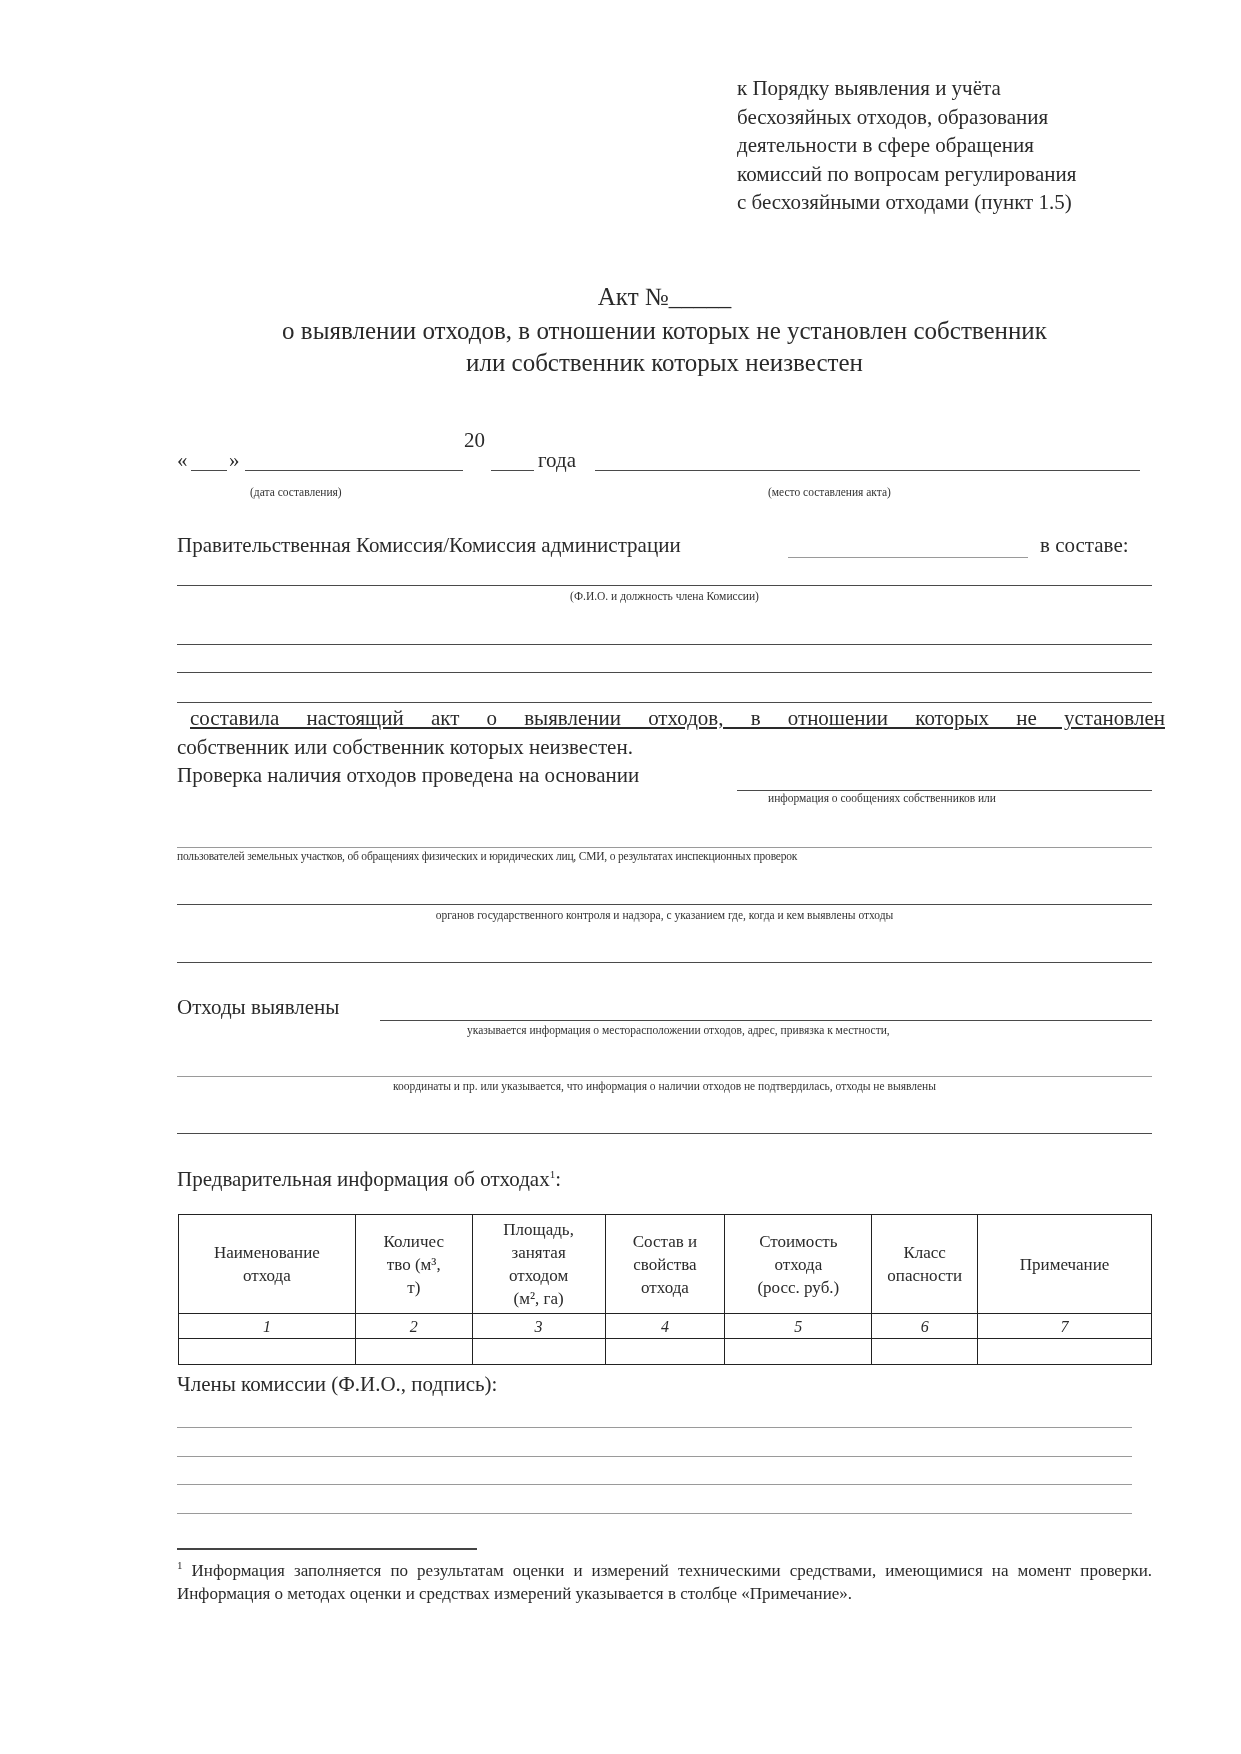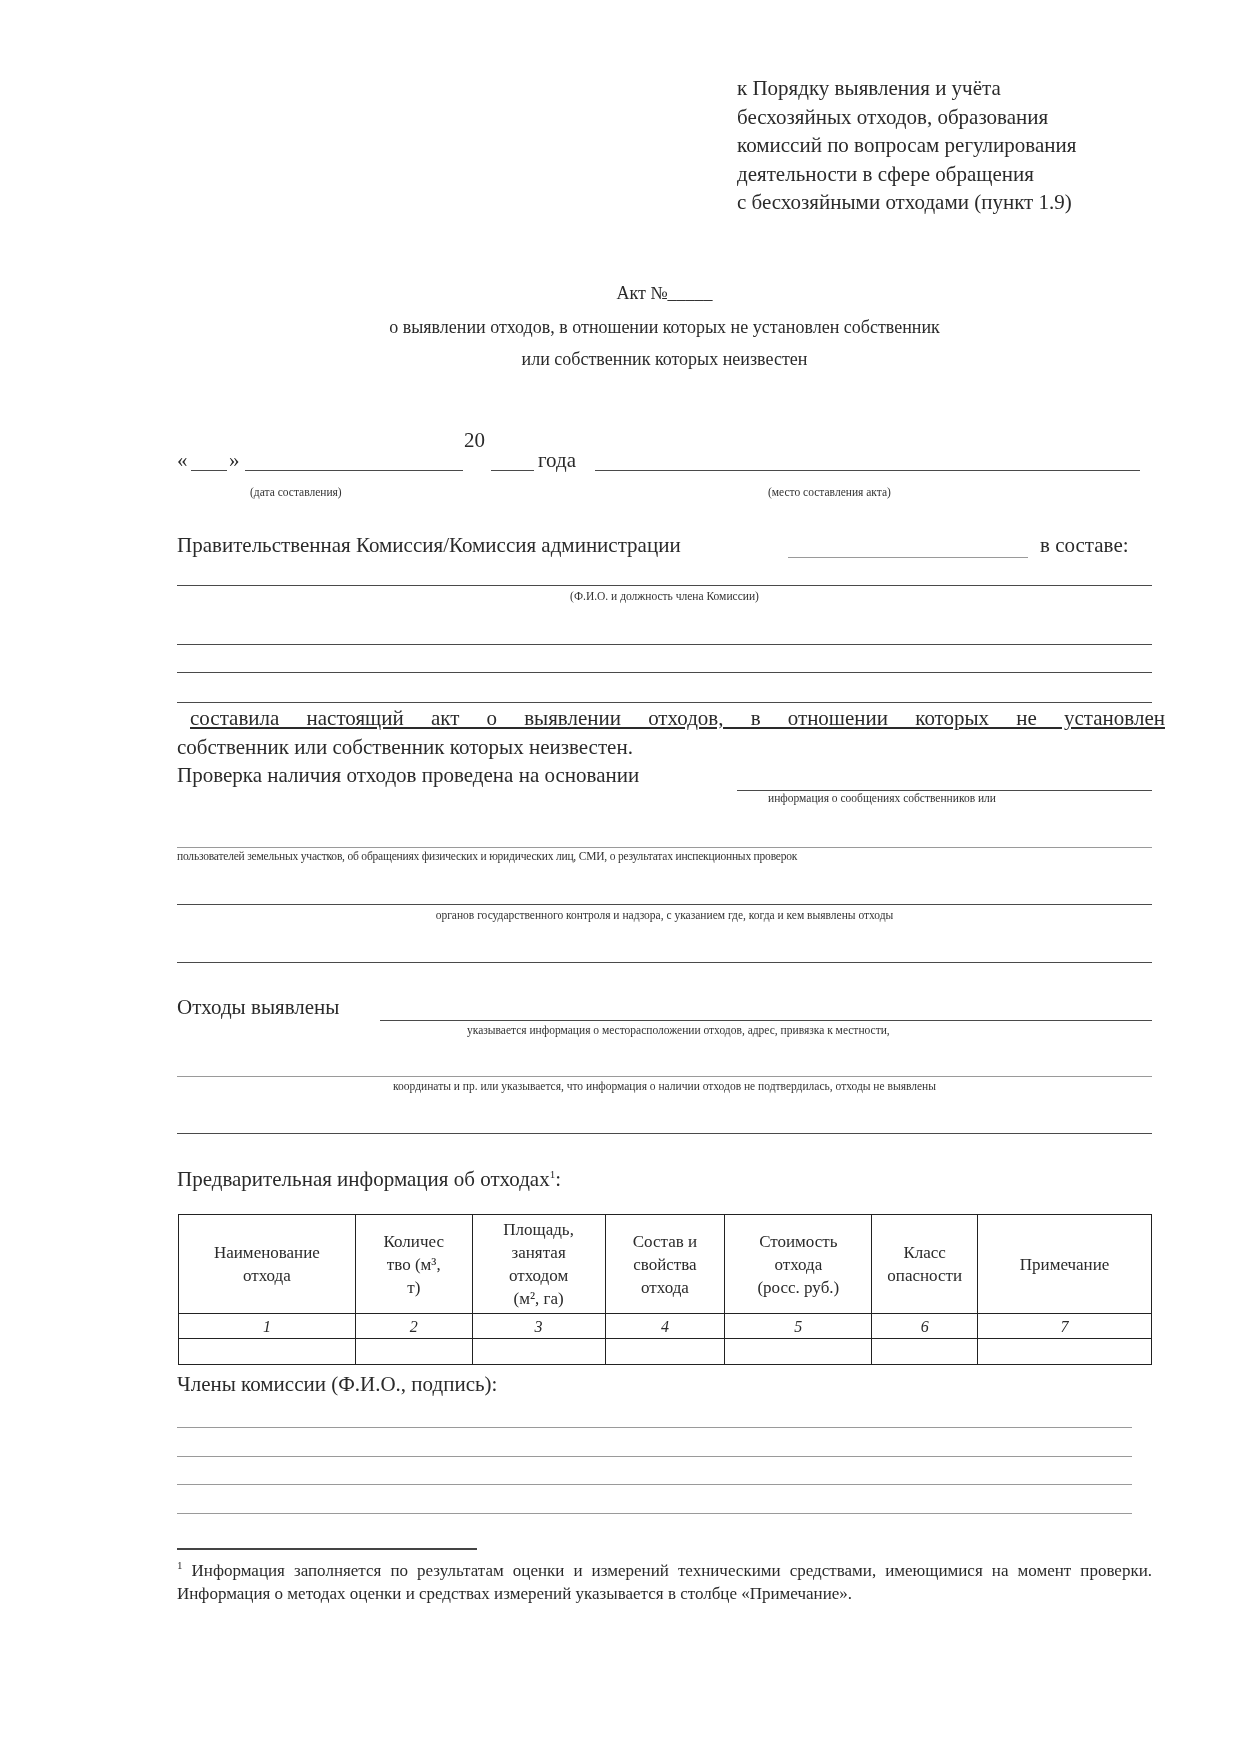--- a/index.html
+++ b/index.html
@@ -1,21 +1,21 @@
 <!DOCTYPE html>
 <html><head>
 <meta charset="utf-8">
 <style>
   html, body { margin: 0; padding: 0; background: #ffffff; }
   body { width: 1241px; height: 1754px; position: relative; overflow: hidden;
          font-family: "Liberation Serif", "DejaVu Serif", serif; color: #222; }
   .abs { position: absolute; }
   .appendix { left: 737px; top: 74px; font-size: 21px; line-height: 28.5px; color: #2a2a2a; }
   .appendix div { white-space: nowrap; }
-  .title { left: 177px; width: 975px; text-align: center; font-size: 18px; color: #2a2a2a; }
+  .title { left: 177px; width: 975px; text-align: center; font-size: 25px; color: #2a2a2a; }
   .t1 { top: 283px; }
   .t2 { top: 317px; }
   .t3 { top: 349px; }
   .txt { font-size: 21px; color: #2a2a2a; white-space: nowrap; }
   .small { font-size: 11.5px; color: #333; white-space: nowrap; }
   .line { position: absolute; height: 0; border-top: 1.6px solid #4a4a4a; }
   .line.light { border-top: 1.6px solid #9a9a9a; }
   .center { text-align: center; }
   .justify { text-align: justify; text-align-last: justify; }
   table.waste { position: absolute; left: 178px; top: 1214px; width: 974px; border-collapse: collapse;
@@ -28,23 +28,23 @@
   sup { font-size: 11px; line-height: 0; }
   .fnsep { left: 177px; top: 1548px; width: 300px; border-top: 2px solid #444; }
   .footnote { left: 177px; top: 1559px; width: 975px; font-size: 17px; line-height: 23px; color: #2a2a2a; text-align: justify; }
 </style>
 </head>
 <body>
 
 <div class="abs appendix">
   <div>к Порядку выявления и учёта</div>
   <div>бесхозяйных отходов, образования</div>
+  <div>деятельности в сфере обращения</div>
   <div>комиссий по вопросам регулирования</div>
-  <div>деятельности в сфере обращения</div>
-  <div>с бесхозяйными отходами (пункт 1.9)</div>
+  <div>с бесхозяйными отходами (пункт 1.5)</div>
 </div>
 
 <div class="abs title t1">Акт №_____</div>
 <div class="abs title t2">о выявлении отходов, в отношении которых не установлен собственник</div>
 <div class="abs title t3">или собственник которых неизвестен</div>
 
 <span class="abs txt" style="left:177px; top:448px;">«</span>
 <div class="line" style="left:191px; top:470px; width:36px;"></div>
 <span class="abs txt" style="left:229px; top:448px;">»</span>
 <div class="line" style="left:245px; top:470px; width:218px;"></div>

